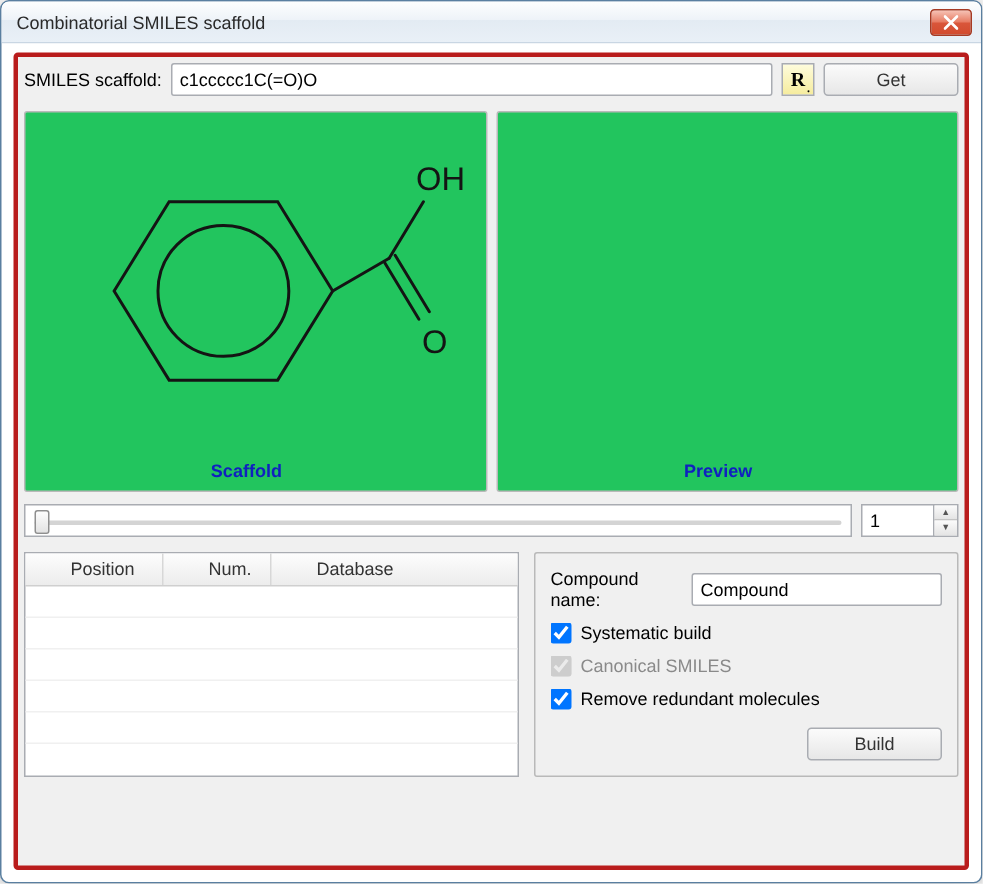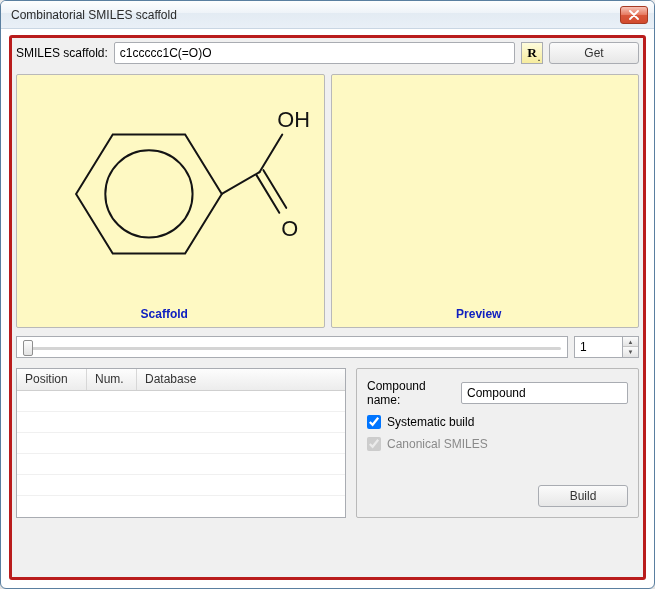--- a/index.html
+++ b/index.html
@@ -80,21 +80,21 @@
   font: inherit;
   color: #333;
 }
 .panels {
   display: flex; gap: 6px; height: 254px; margin-bottom: 6px;
 }
 .panel {
   flex: 1;
   border: 1px solid #b9b9b9;
   border-radius: 2px;
-  background: #fef9c3;
+  background: #22c55e;
   position: relative;
 }
 .panel-caption {
   position: absolute; left: 0; right: 12px; bottom: 6px;
   text-align: center;
   color: #1020c0;
   font-weight: bold;
 }
 .mol-canvas {
   position: absolute; left: 0; right: 0; top: 0; bottom: 24px;
@@ -149,20 +149,21 @@
 }
 .table-head {
   display: flex; height: 22px;
   background: linear-gradient(to bottom,#fdfdfd,#ececec);
   border-bottom: 1px solid #cfcfcf;
 }
 .table-head .col {
   padding: 3px 8px;
   border-right: 1px solid #d7d7d7;
   color: #333;
+  margin-left: 22px;
 }
 .table-body {
   height: 126px;
 }
 .table-body .trow {
   display:flex; height: 21px; border-bottom: 1px solid #f0f0f0;
 }
 .options {
   flex: 1;
   border: 1px solid #b9b9b9;
@@ -272,20 +273,24 @@
           <input class="text-input" style="flex: 1 1 0%;" value="Compound">
         </div>
         <label class="checkbox">
           <input type="checkbox" checked="" style="">
           <span>Systematic build</span>
         </label>
         <label class="checkbox disabled">
           <input type="checkbox" checked="" disabled="" style="">
           <span>Canonical SMILES</span>
         </label>
+        <label class="checkbox">
+          <input type="checkbox" checked="" style="">
+          <span>Remove redundant molecules</span>
+        </label>
         <div class="btn-row">
           <button class="btn">Build</button>
         </div>
       </div>
     </div>
 
   </div>
 </div>
 
 </body></html>

